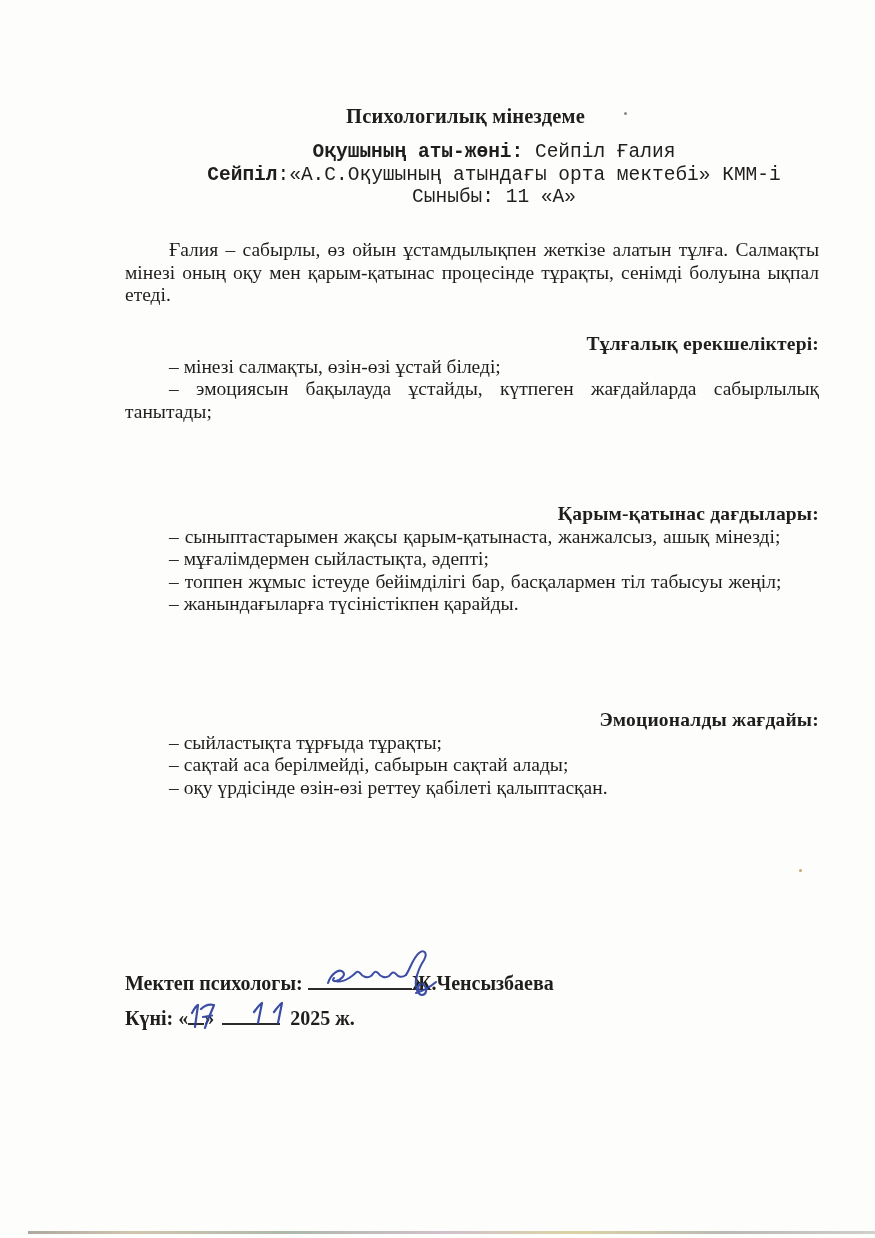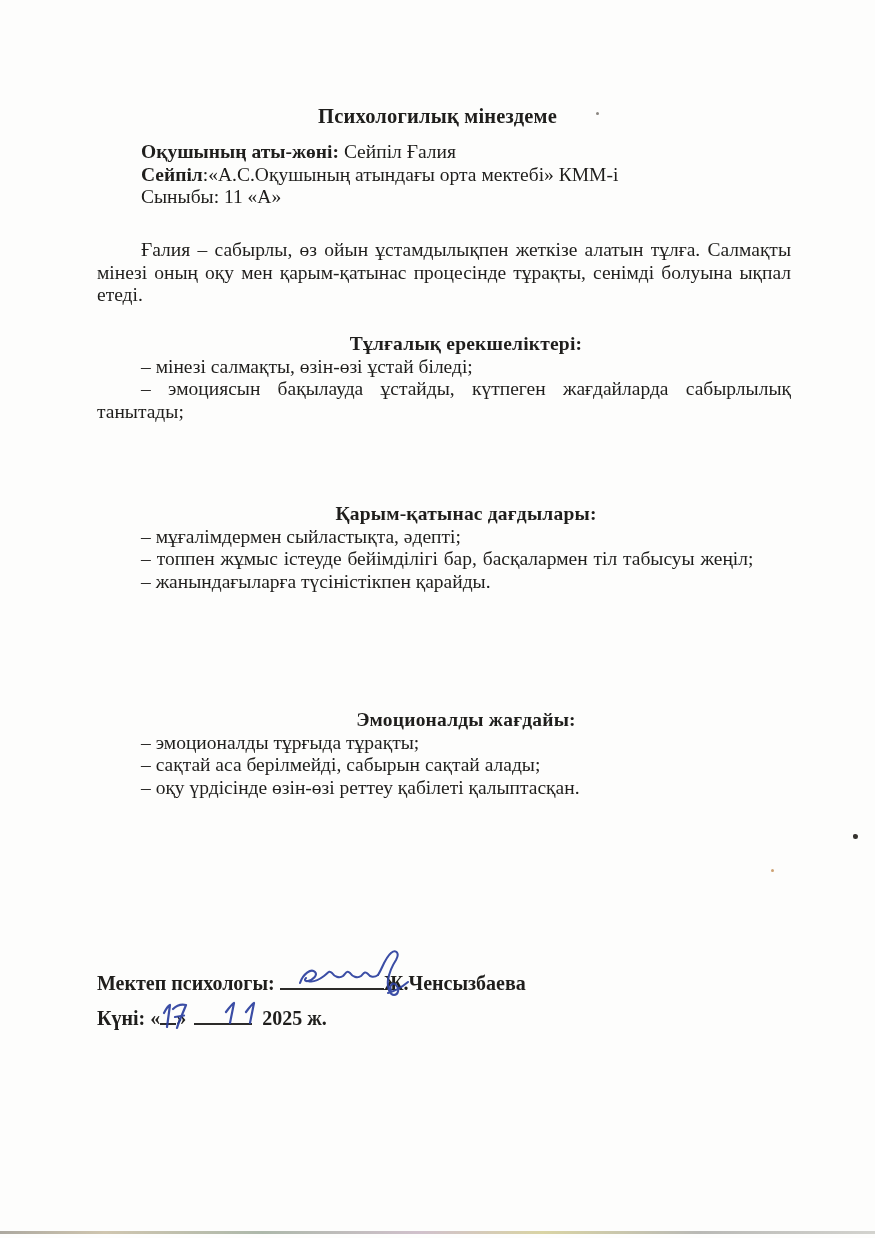--- a/index.html
+++ b/index.html
@@ -2,37 +2,37 @@
 <html><head>
 <meta charset="utf-8">
 <style>
   html,body{margin:0;padding:0;}
   body{
     width:875px;height:1238px;overflow:hidden;position:relative;
     background:#fdfdfc;
     font-family:"Liberation Serif","DejaVu Serif",serif;
     color:#1f1e1c;
   }
-  .page{position:absolute;inset:0;}
+  .page{position:absolute;inset:0;margin-left:28px;}
   .blk{
     position:absolute;left:97px;width:694px;
     font-size:19.5px;line-height:22.5px;
     text-align:justify;
   }
   .blk p{margin:0;}
   .title-blk{
     position:absolute;left:0;top:104px;width:875px;
     text-align:center;font-size:20.5px;font-weight:bold;line-height:24px;
     letter-spacing:.2px;
   }
-  .info{ text-align:left; }
+  .info{ text-align:center;font-family:Liberation Mono, monospace; }
   .info .line{ margin-left:44px; }
   b,.bold{font-weight:bold;}
   .indent{text-indent:44px;}
-  .hd{font-weight:bold;text-indent:44px;text-align:center;letter-spacing:.2px;}
+  .hd{font-weight:bold;text-indent:44px;text-align:right;letter-spacing:.2px;}
   .item{text-indent:44px;}
   .sig-row{
     position:absolute;left:97px;top:969px;width:720px;
     font-size:20px;font-weight:bold;line-height:24px;white-space:nowrap;
   }
   .sig-line{
     display:inline-block;width:104px;height:19px;
     border-bottom:2px solid #2c2b29;vertical-align:baseline;
   }
   .date-row{
@@ -82,28 +82,29 @@
   </div>
 
   <div class="blk" style="top:333px;">
     <p class="hd">Тұлғалық ерекшеліктері:</p>
     <p class="item">– мінезі салмақты, өзін-өзі ұстай біледі;</p>
     <p class="item">– эмоциясын бақылауда ұстайды, күтпеген жағдайларда сабырлылық танытады;</p>
   </div>
 
   <div class="blk" style="top:503px;">
     <p class="hd">Қарым-қатынас дағдылары:</p>
+    <p class="item word-gap">– сыныптастарымен жақсы қарым-қатынаста, жанжалсыз, ашық мінезді;</p>
     <p class="item">– мұғалімдермен сыйластықта, әдепті;</p>
     <p class="item word-gap">– топпен жұмыс істеуде бейімділігі бар, басқалармен тіл табысуы жеңіл;</p>
     <p class="item">– жанындағыларға түсіністікпен қарайды.</p>
   </div>
 
   <div class="blk" style="top:709px;">
     <p class="hd">Эмоционалды жағдайы:</p>
-    <p class="item">– эмоционалды тұрғыда тұрақты;</p>
+    <p class="item">– сыйластықта тұрғыда тұрақты;</p>
     <p class="item">– сақтай аса берілмейді, сабырын сақтай алады;</p>
     <p class="item">– оқу үрдісінде өзін-өзі реттеу қабілеті қалыптасқан.</p>
   </div>
 
   <div class="scan-dot" style="left:853px;top:834px;width:5px;height:5px;background:#35322e;border-radius:40% 60% 50% 50%;"></div>
   <div class="scan-dot" style="left:771px;top:869px;width:3px;height:3px;background:#c08a50;opacity:.8;"></div>
 
   <div class="sig-row"><span>Мектеп психологы:</span>&nbsp;<span class="sig-line"></span><span>Ж.Ченсызбаева</span></div>
 
   <svg class="ink-svg" style="left:294px;top:947px;" width="128" height="56" viewBox="0 0 128 56">

